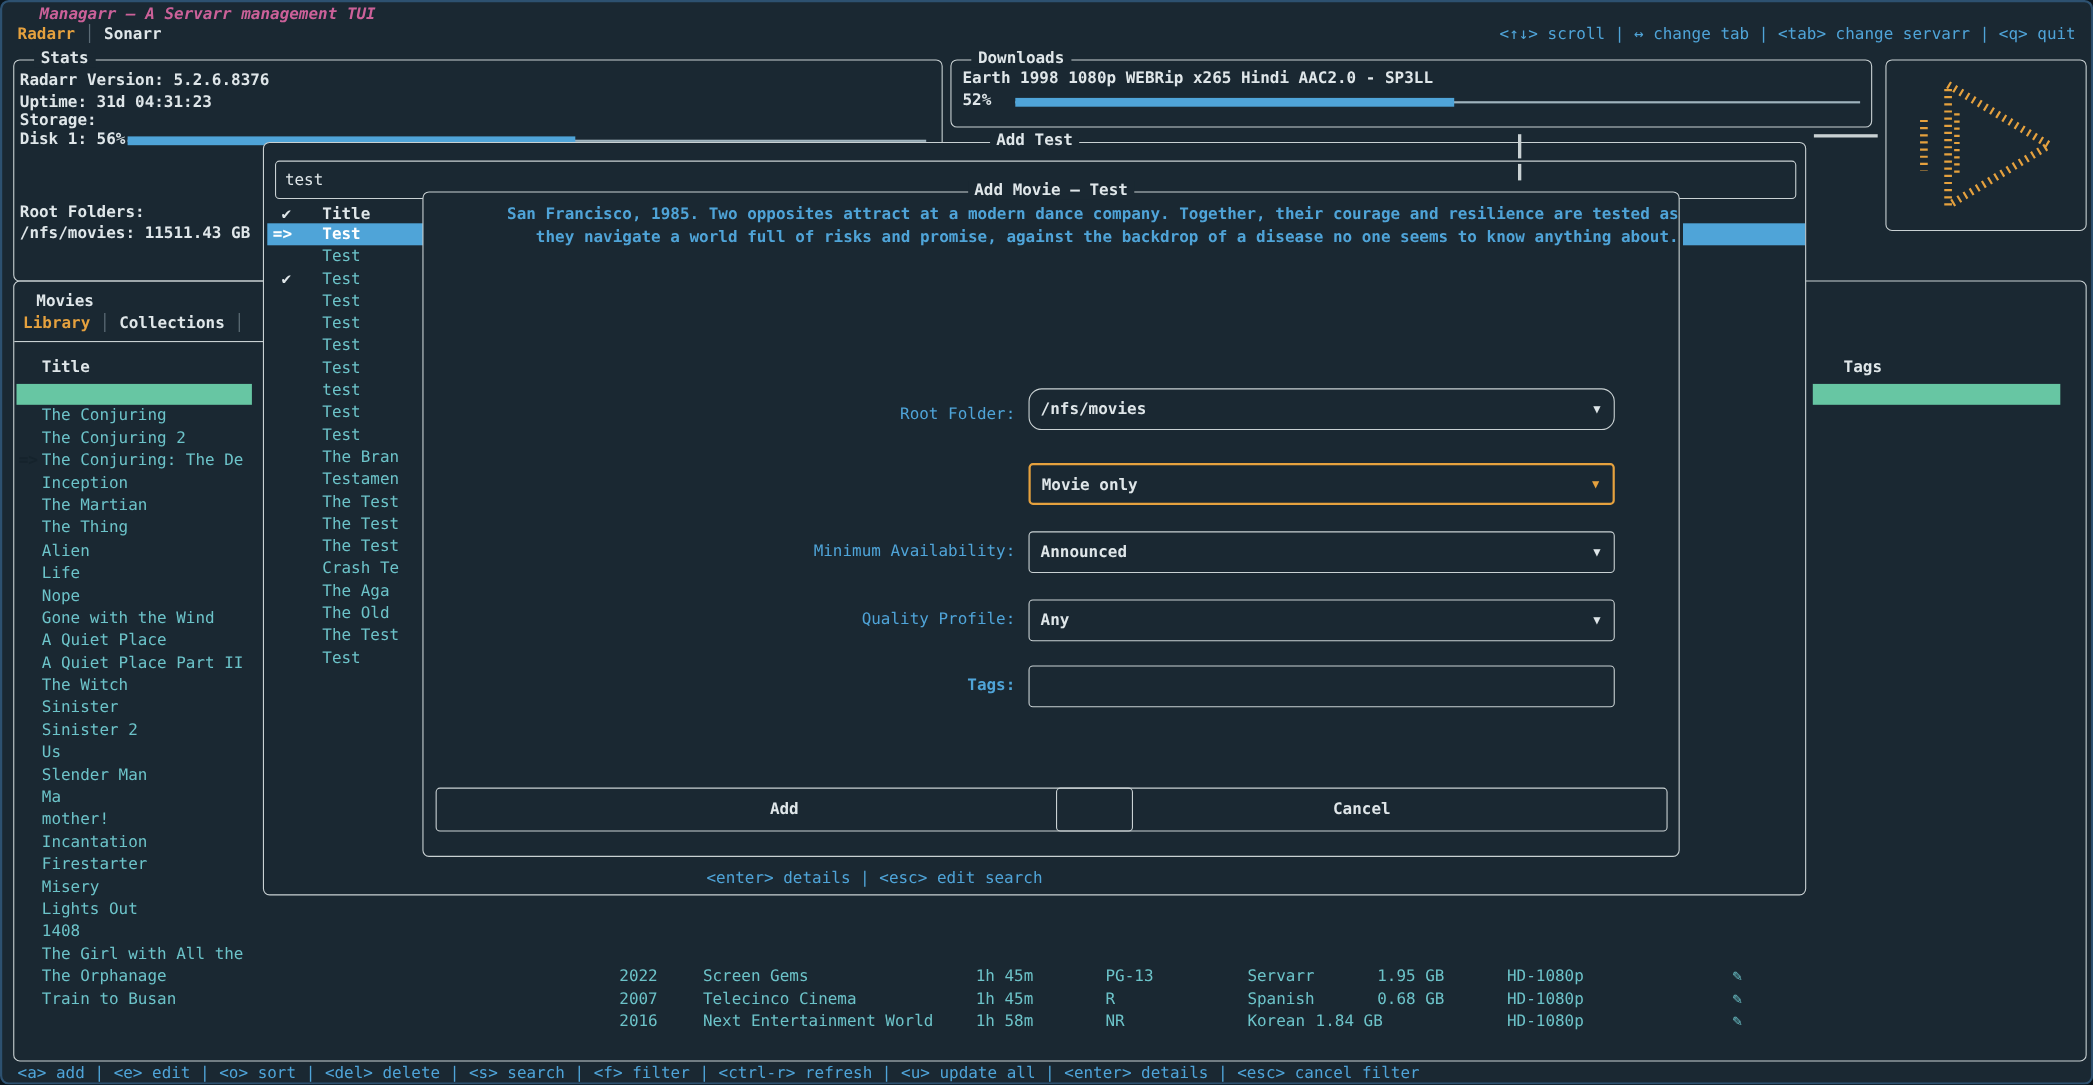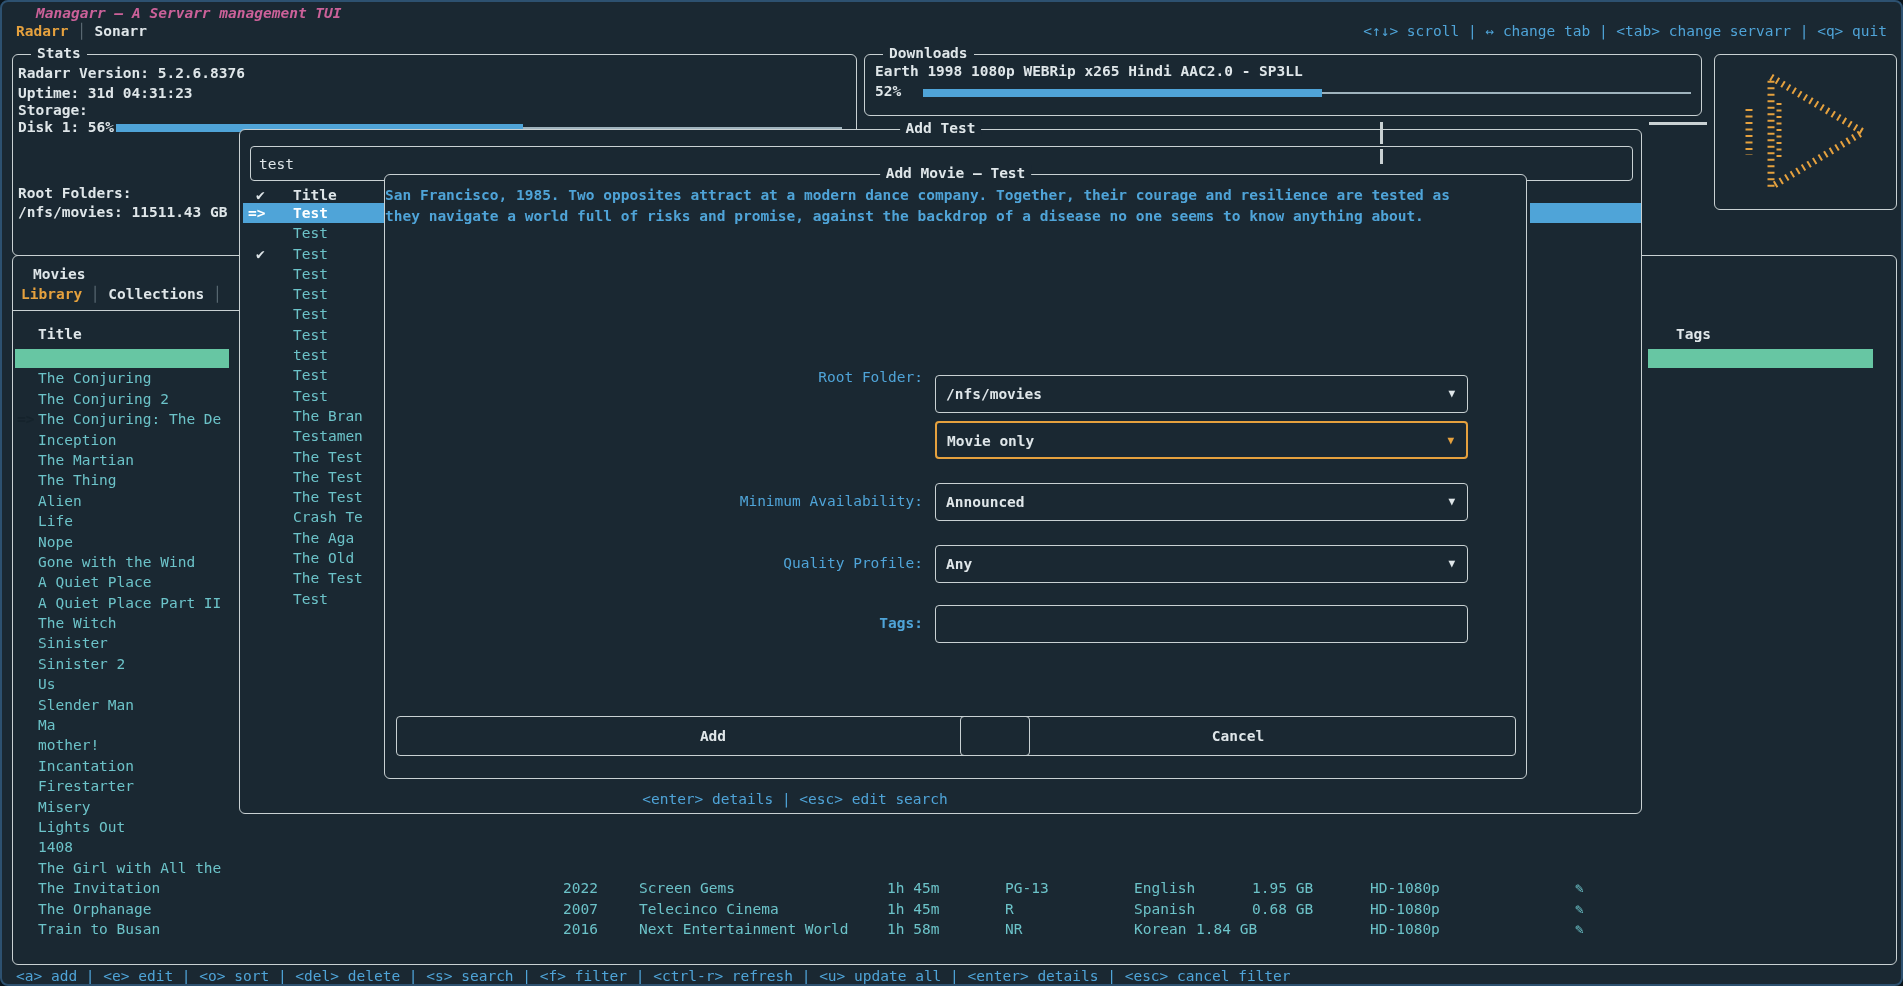--- a/index.html
+++ b/index.html
@@ -53,21 +53,21 @@
   .rtext{ position:absolute; left:50px; white-space:pre; }
   .rcheck{ position:absolute; left:13px; color:var(--white,#dfe6e9); font-weight:bold; }
   .rarrow{ position:absolute; left:5px; color:#ffffff; font-weight:bold; }
   .rrow.rsel .rtext{ color:#ffffff; font-weight:bold; }
   .rselseg{ position:absolute; top:0; height:19.5px; background:var(--blue,#4fa4d8); }
   .rselseg.l{ left:0; width:142px; }
   .rselseg.r{ left:1287px; width:111px; }
   .phelp{ position:absolute; left:0; top:661px; width:1110px; text-align:center; color:var(--blue,#4fa4d8); white-space:pre; }
 
   
-  .desc{ position:absolute; left:0; width:100%; text-align:left; color:var(--blue,#4fa4d8); font-weight:bold; white-space:pre; }
+  .desc{ position:absolute; left:0; width:100%; text-align:right; color:var(--blue,#4fa4d8); font-weight:bold; white-space:pre; }
   .flabel{ position:absolute; left:0; width:538px; text-align:right; color:var(--blue,#4fa4d8); white-space:pre; }
   .fbox{ position:absolute; left:550px; width:533px; height:38px;
          border:1px solid var(--border,#c9d1d3); border-radius:4px; }
   .fbox.focus{ border:2px solid var(--orange,#e5a13e); }
   .fvalue{ position:absolute; left:10px; top:0; line-height:36px; font-weight:bold; color:var(--white,#dfe6e9); white-space:pre; }
   .farrow{ position:absolute; right:12px; top:0; line-height:36px; font-size:11px; color:var(--white,#dfe6e9); }
   .fbox.focus .farrow{ color:var(--orange,#e5a13e); }
   .finput{ position:absolute; left:0; top:0; width:100%; height:100%; background:transparent; border:none; outline:none;
            color:var(--white,#dfe6e9); font:inherit; padding:0 10px; }
   .btn{ position:absolute; height:40px; border:1px solid var(--border,#c9d1d3); border-radius:4px;
@@ -151,31 +151,30 @@
       <div class="mrow">Us</div>
       <div class="mrow">Slender Man</div>
       <div class="mrow">Ma</div>
       <div class="mrow">mother!</div>
       <div class="mrow">Incantation</div>
       <div class="mrow">Firestarter</div>
       <div class="mrow">Misery</div>
       <div class="mrow">Lights Out</div>
       <div class="mrow">1408</div>
       <div class="mrow">The Girl with All the</div>
-      <div class="mrow">The Invitation</div>
       <div class="mrow">The Orphanage</div>
       <div class="mrow">Train to Busan</div>
     </div>
 
     <div class="drow" style="top:622px;">
       <span class="dc" style="left:550px;">2022</span>
       <span class="dc" style="left:626px;">Screen Gems</span>
       <span class="dc" style="left:874px;">1h 45m</span>
       <span class="dc" style="left:992px;">PG-13</span>
-      <span class="dc" style="left:1121px;">English</span>
+      <span class="dc" style="left:1121px;">Servarr</span>
       <span class="dc" style="left:1239px;">1.95 GB</span>
       <span class="dc" style="left:1357px;">HD-1080p</span>
       <span class="dc" style="left:1562px;">✎</span>
     </div>
     <div class="drow" style="top:643px;">
       <span class="dc" style="left:550px;">2007</span>
       <span class="dc" style="left:626px;">Telecinco Cinema</span>
       <span class="dc" style="left:874px;">1h 45m</span>
       <span class="dc" style="left:992px;">R</span>
       <span class="dc" style="left:1121px;">Spanish</span>
@@ -270,21 +269,21 @@
 
     <div class="phelp">&lt;enter&gt; details | &lt;esc&gt; edit search</div>
   </div>
 
   <div class="box solid" style="left:382px; top:172px; width:1143px; height:605px; z-index:20;">
     <span class="btitle center">Add Movie — Test</span>
     <div class="desc" style="top:12px;">San Francisco, 1985. Two opposites attract at a modern dance company. Together, their courage and resilience are tested as</div>
     <div class="desc" style="top:33px;">they navigate a world full of risks and promise, against the backdrop of a disease no one seems to know anything about.</div>
 
     <div class="flabel" style="top:194px;">Root Folder:</div>
-    <div class="fbox" style="top:200px;">
+    <div class="fbox" style="top:178px;border-radius:12px;">
       <span class="fvalue">/nfs/movies</span>
       <span class="farrow">▼</span>
     </div>
 
     <div class="fbox focus" style="top:246px;">
       <span class="fvalue">Movie only</span>
       <span class="farrow">▼</span>
     </div>
 
     <div class="flabel" style="top:318px;">Minimum Availability:</div>

